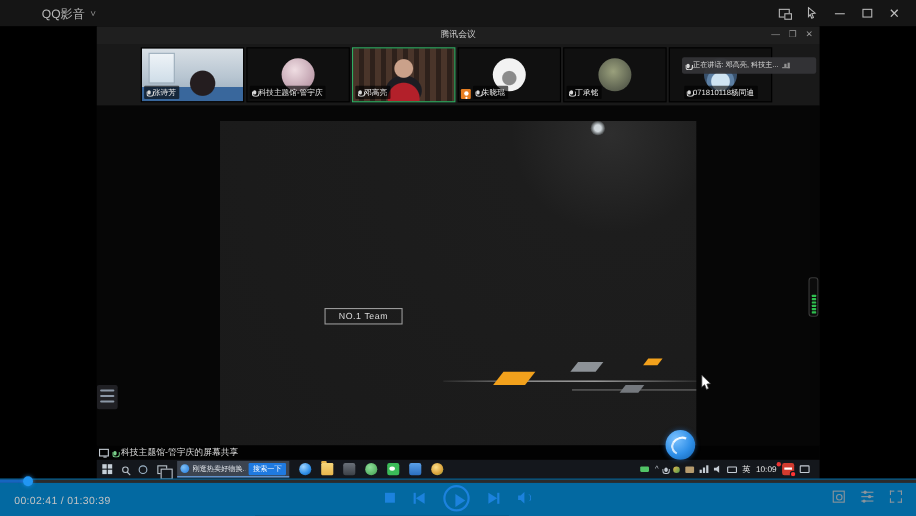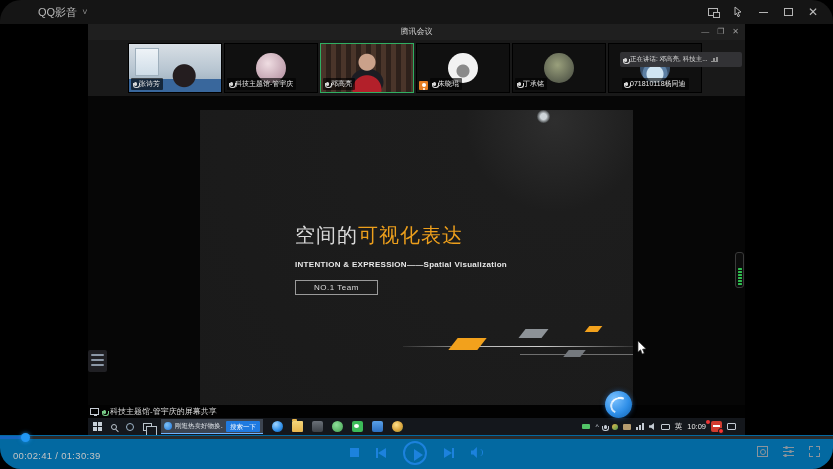--- a/index.html
+++ b/index.html
@@ -1,18 +1,18 @@
 <!DOCTYPE html>
 <html><head>
 <meta charset="utf-8">
 <style>
   html,body{margin:0;padding:0;background:#000;}
   *{box-sizing:border-box;}
   .app{position:relative;width:833px;height:469px;background:#000;overflow:hidden;
-       font-family:"Liberation Sans","DejaVu Sans",sans-serif;border-radius:21px;}
+       font-family:"Liberation Sans","DejaVu Sans",sans-serif;}
 
   
   .titlebar{position:relative;height:24px;background:#151515;display:flex;align-items:center;}
   .app-menu{padding-left:38px;color:#b9b9b9;font-size:11px;display:flex;gap:5px;align-items:center;cursor:default;}
   .app-menu .caret{font-size:9px;color:#8f8f8f;}
   .filename{position:absolute;left:50%;top:0;transform:translateX(-50%);line-height:24px;
             color:#c9c9c9;font-size:10.5px;}
   .win-controls{margin-left:auto;display:flex;align-items:center;gap:13px;padding-right:14px;}
   .wc{width:12px;height:12px;position:relative;color:#b5b5b5;display:flex;align-items:center;justify-content:center;font-size:11px;}
   .ic-mini{width:10px;height:8px;border:1px solid #b5b5b5;position:relative;}
@@ -83,21 +83,21 @@
   .glow-dot{position:absolute;left:337px;top:0px;width:13px;height:13px;border-radius:50%;
      background:radial-gradient(circle,#cfd6da 0 3px,rgba(160,170,175,.35) 6px,transparent 9px);}
   .slide-title{position:absolute;left:95px;top:72px;font-size:28px;font-weight:700;color:#f4f4f4;
      letter-spacing:6px;}
   .slide-sub{position:absolute;left:95px;top:112px;font-size:20px;letter-spacing:1px;}
   .slide-sub .pre{color:#d9d9d9;}
   .slide-sub .hl{color:#ED9F1C;}
   .slide-en{position:absolute;left:95px;top:150px;font-size:8px;font-weight:700;color:#e8e8e8;
      letter-spacing:.3px;}
   .team-box{position:absolute;left:95px;top:170px;border:1px solid #9a9a9a;color:#dcdcdc;
-     font-size:8px;padding:2px 18px;letter-spacing:.5px;}
+     font-size:8px;padding:2px 12px;letter-spacing:.5px;}
   .dline1{position:absolute;left:203px;top:236px;width:230px;height:1px;
      background:linear-gradient(90deg,rgba(150,150,150,.15),#b9b9b9 35%,#cfcfcf 60%,rgba(150,150,150,.2));}
   .dline2{position:absolute;left:320px;top:244px;width:113px;height:1px;background:#6f6f6f;}
   .para{position:absolute;transform:skewX(-38deg);}
   .o1{left:253px;top:228px;width:29px;height:12px;background:#F2A11C;}
   .g1{left:322px;top:219px;width:23px;height:9px;background:#8d9297;}
   .o2{left:387px;top:216px;width:13px;height:6px;background:#F2A11C;}
   .g2{left:366px;top:240px;width:17px;height:7px;background:#75797e;}
   .mouse-cursor{position:absolute;left:549px;top:245px;z-index:8;}
   .floating-widget{position:absolute;left:0px;top:254px;width:19px;height:22px;background:#202024;
@@ -293,24 +293,20 @@
         <div class="speaking-tooltip">
           <span class="mic"></span>
           <span>正在讲话: 邓高亮, 科技主...</span>
           <span class="tt-ic"></span>
         </div>
       </div>
 
       <div class="share">
         <div class="slide">
           <span class="glow-dot"></span>
-          <div class="slide-sub">
-            <span class="pre">空间的</span><span class="hl">可视化表达</span>
-          </div>
-          <div class="slide-en">INTENTION &amp;  EXPRESSION——Spatial Visualization</div>
           <div class="team-box">NO.1 Team</div>
           <span class="dline1"></span>
           <span class="dline2"></span>
           <span class="para o1"></span>
           <span class="para g1"></span>
           <span class="para o2"></span>
           <span class="para g2"></span>
         </div>
         <span class="mouse-cursor">
           <svg width="10" height="15" viewBox="0 0 10 15">

